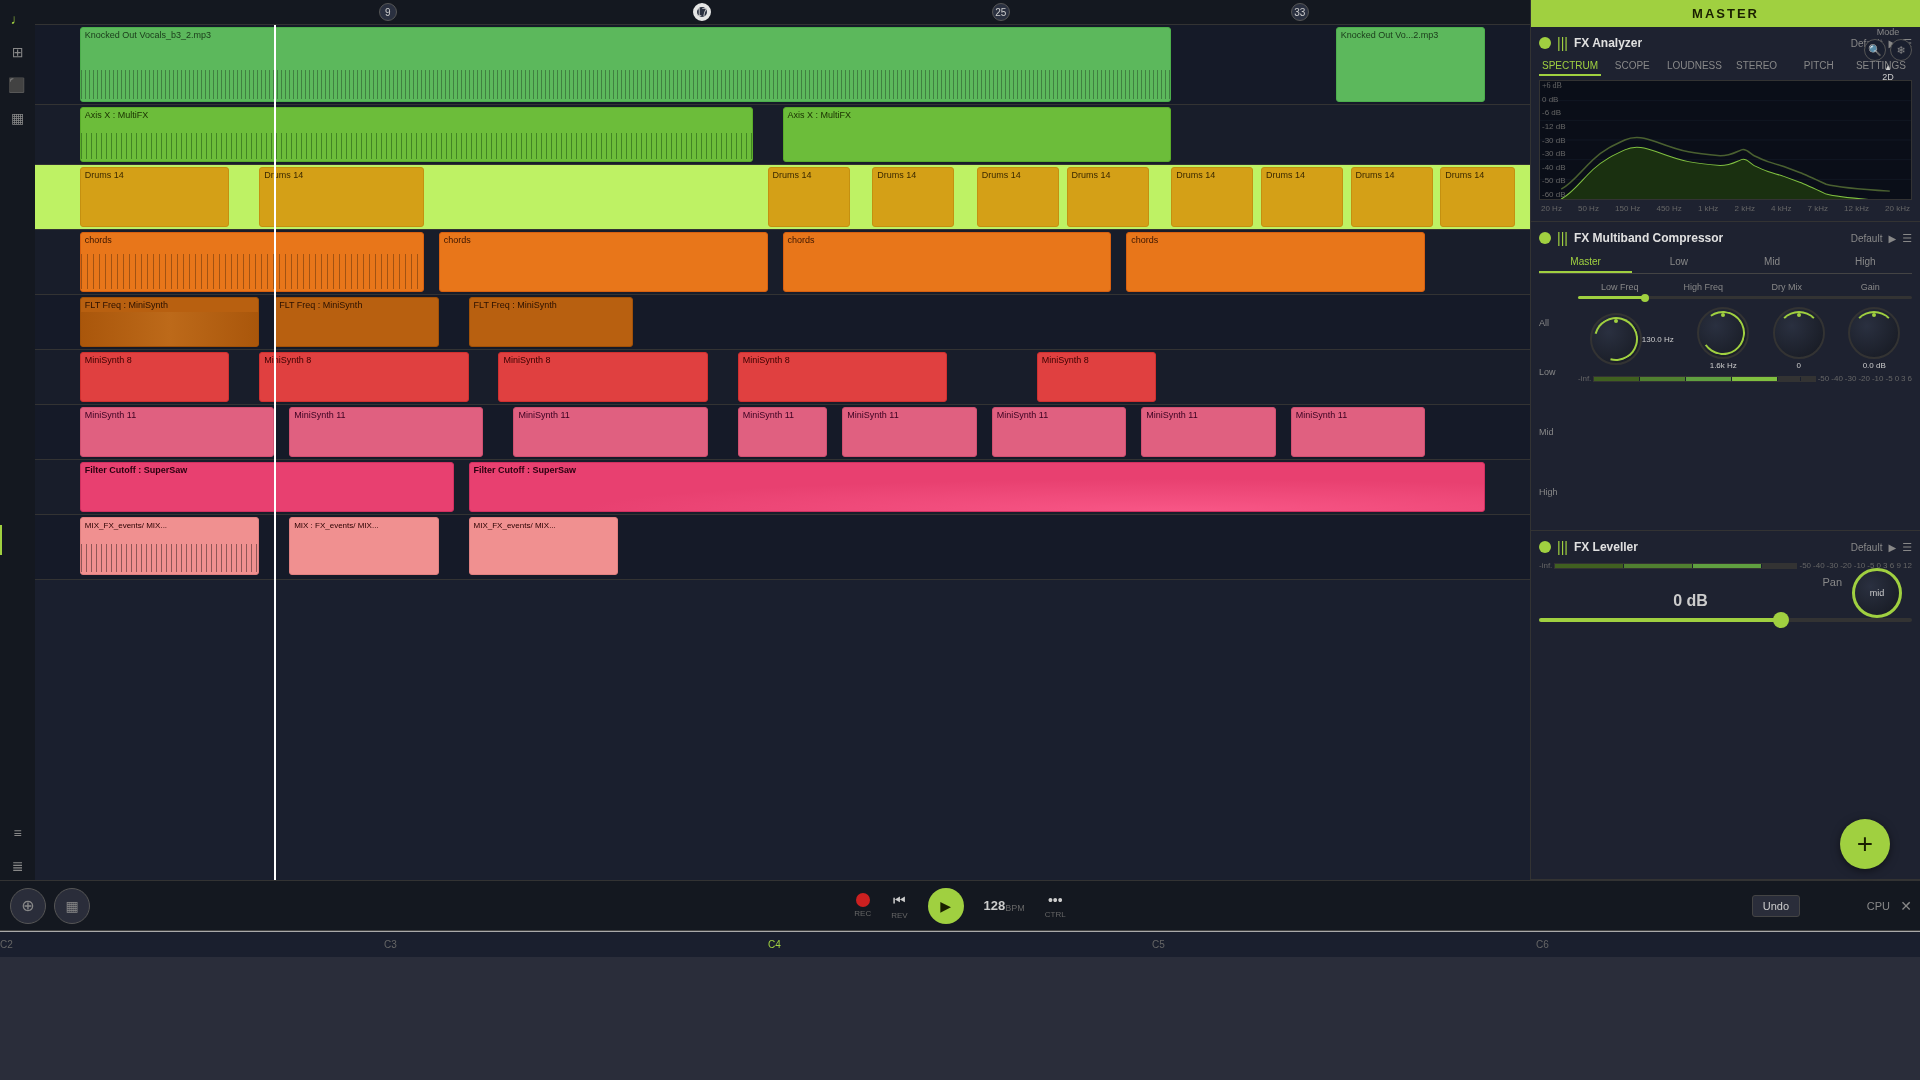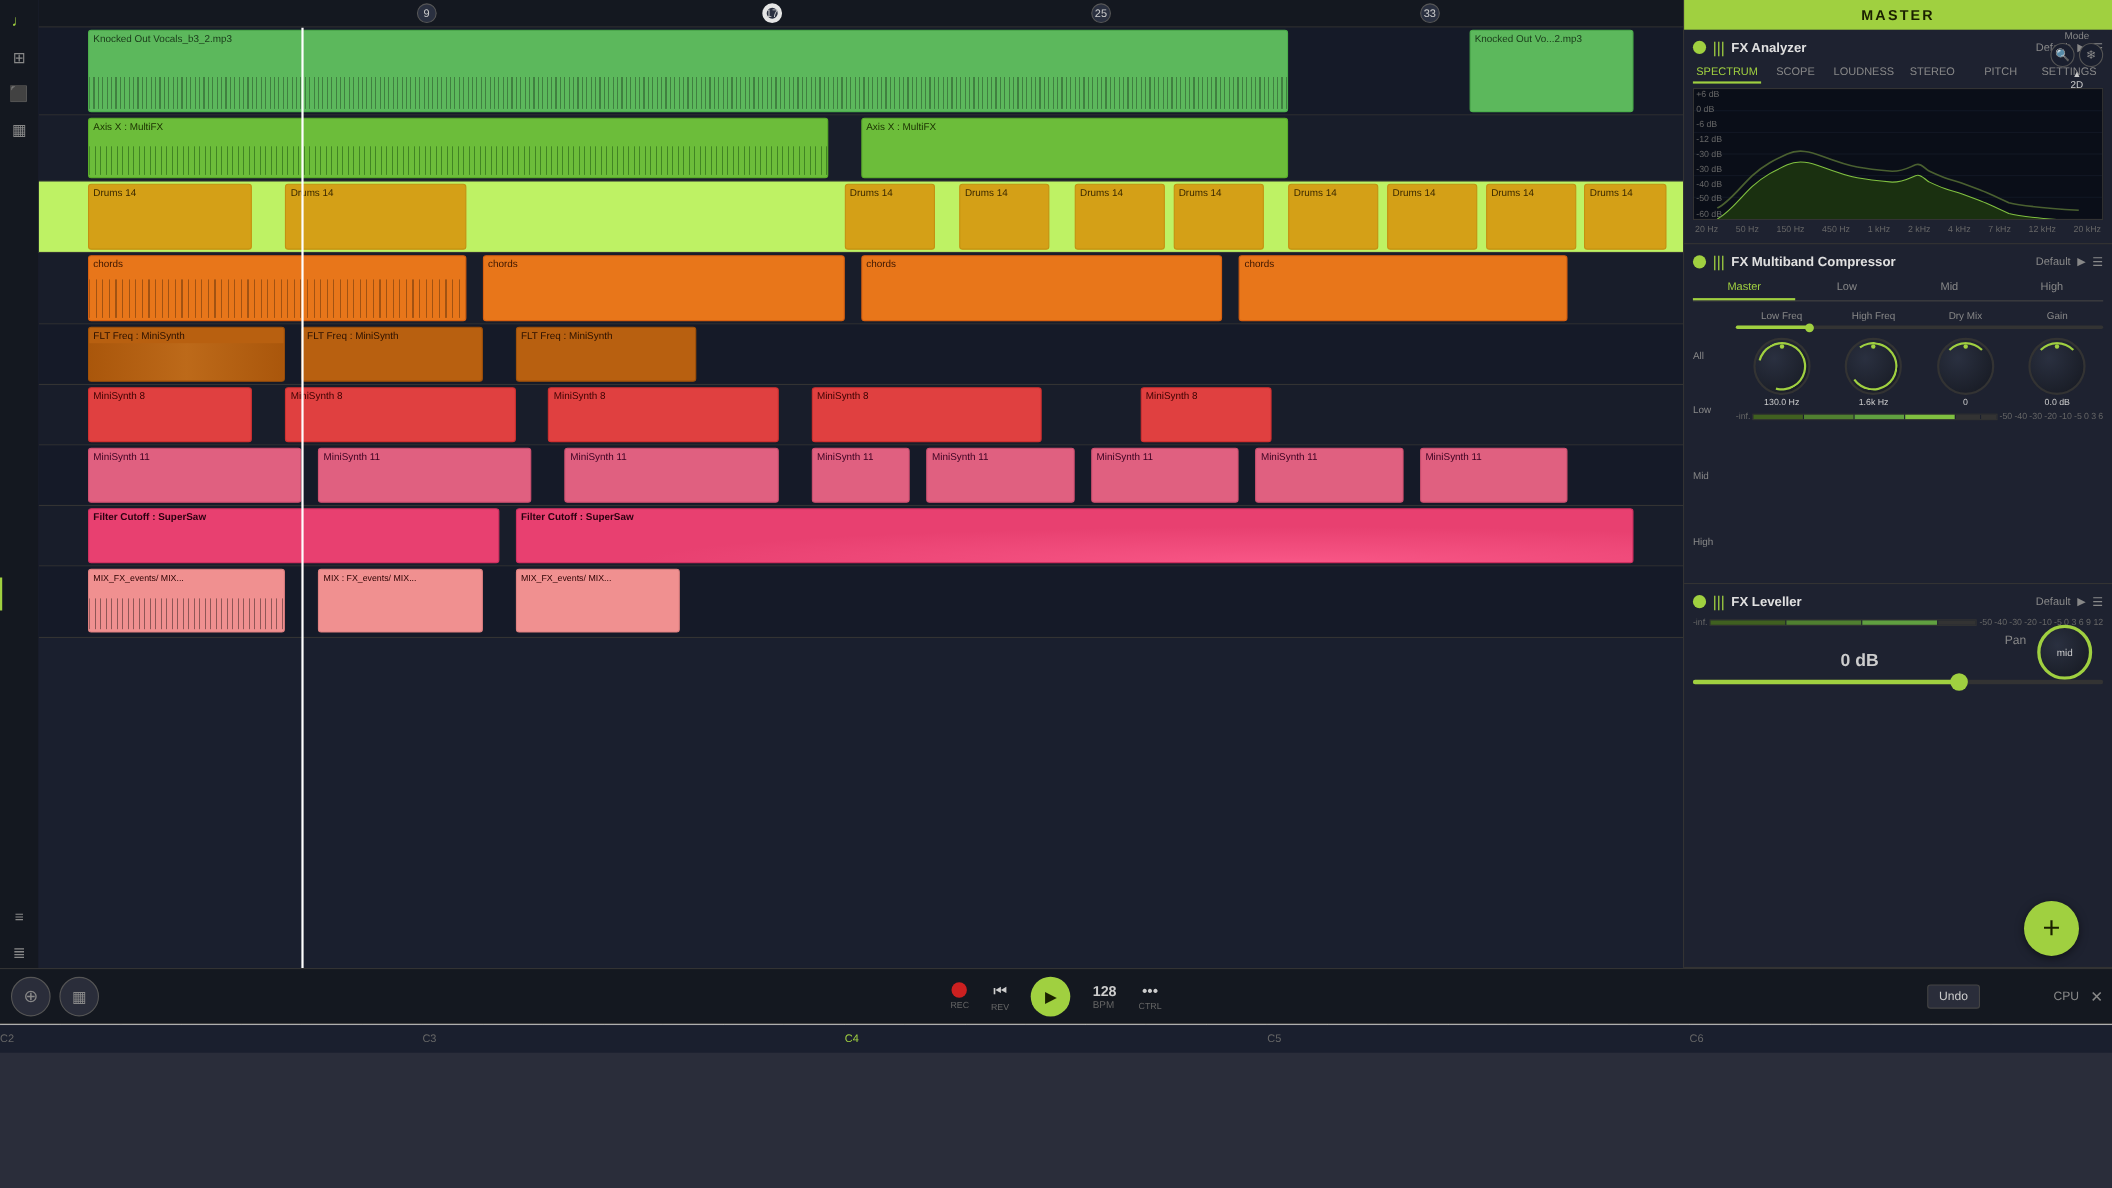--- a/index.html
+++ b/index.html
@@ -278,21 +278,21 @@
               <span style="font-size:9px;color:#888;">Scale</span>
               <div style="color:#ccc;font-size:8px;cursor:pointer;">▲</div>
               <div style="font-size:9px;color:#ccc;">Log</div>
               <div style="color:#ccc;font-size:8px;cursor:pointer;">▼</div>
             </div>
           </div>
         </div>
 
         <div class="spectrum-display">
           <div class="spectrum-labels-y">
-            <span style="font-size:8px;color:#666;">+6 dB</span>
+            <span style="font-size:8px;color:#666;font-family:Liberation Serif, serif;">+6 dB</span>
             <span style="font-size:8px;color:#666;">0 dB</span>
             <span style="font-size:8px;color:#666;">-6 dB</span>
             <span style="font-size:8px;color:#666;">-12 dB</span>
             <span style="font-size:8px;color:#666;">-30 dB</span>
             <span style="font-size:8px;color:#666;">-30 dB</span>
             <span style="font-size:8px;color:#666;">-40 dB</span>
             <span style="font-size:8px;color:#666;">-50 dB</span>
             <span style="font-size:8px;color:#666;">-60 dB</span>
           </div>
           
@@ -364,21 +364,21 @@
 
             <div style="display:flex;align-items:center;margin-bottom:8px;gap:4px;">
               <div style="flex:1;height:3px;background:#333;position:relative;border-radius:2px;">
                 <div style="position:absolute;width:20%;height:100%;background:#a0d040;border-radius:2px;"></div>
                 <div style="position:absolute;width:8px;height:8px;border-radius:50%;background:#a0d040;top:50%;left:20%;transform:translate(-50%,-50%);"></div>
               </div>
             </div>
 
             <div style="display:flex;justify-content:space-around;margin-bottom:4px;">
 
-              <div style="display:flex;flex-direction:column;align-items:center;">
+              <div style="display:flex;align-items:center;">
                 <div style="width:52px;height:52px;border-radius:50%;background:radial-gradient(circle at 35% 35%,#2a3040,#151820);border:2px solid #333;position:relative;overflow:hidden;">
                   <div style="position:absolute;inset:2px;border-radius:50%;border:2.5px solid transparent;border-top-color:#a0d040;border-right-color:#a0d040;border-bottom-color:#a0d040;transform:rotate(-30deg);"></div>
                   <div style="position:absolute;top:4px;left:50%;transform:translateX(-50%);width:4px;height:4px;border-radius:50%;background:#a0d040;"></div>
                 </div>
                 <div style="font-size:8px;color:#ccc;margin-top:2px;text-align:center;">130.0 Hz</div>
               </div>
 
               <div style="display:flex;flex-direction:column;align-items:center;">
                 <div style="width:52px;height:52px;border-radius:50%;background:radial-gradient(circle at 35% 35%,#2a3040,#151820);border:2px solid #333;position:relative;">
                   <div style="position:absolute;inset:2px;border-radius:50%;border:2.5px solid transparent;border-top-color:#a0d040;border-right-color:#a0d040;border-bottom-color:#a0d040;transform:rotate(10deg);"></div>
@@ -496,21 +496,21 @@
         <span style="font-size:8px;color:#666;">REC</span>
       </div>
 
       <div style="display:flex;flex-direction:column;align-items:center;gap:2px;">
         <button class="transport-btn" style="font-size:14px;">⏮</button>
         <span style="font-size:8px;color:#666;">REV</span>
       </div>
 
       <div class="play-btn">▶</div>
 
-      <div style="display:flex;flex-direction:column;align-items:flex-start;">
+      <div style="display:flex;align-items:flex-end;">
         <span class="bpm-display">128</span>
         <span class="bpm-label">BPM</span>
       </div>
 
       <div style="display:flex;flex-direction:column;align-items:center;gap:2px;">
         <button class="transport-btn" style="font-size:14px;">•••</button>
         <span style="font-size:8px;color:#666;">CTRL</span>
       </div>
     </div>
 

